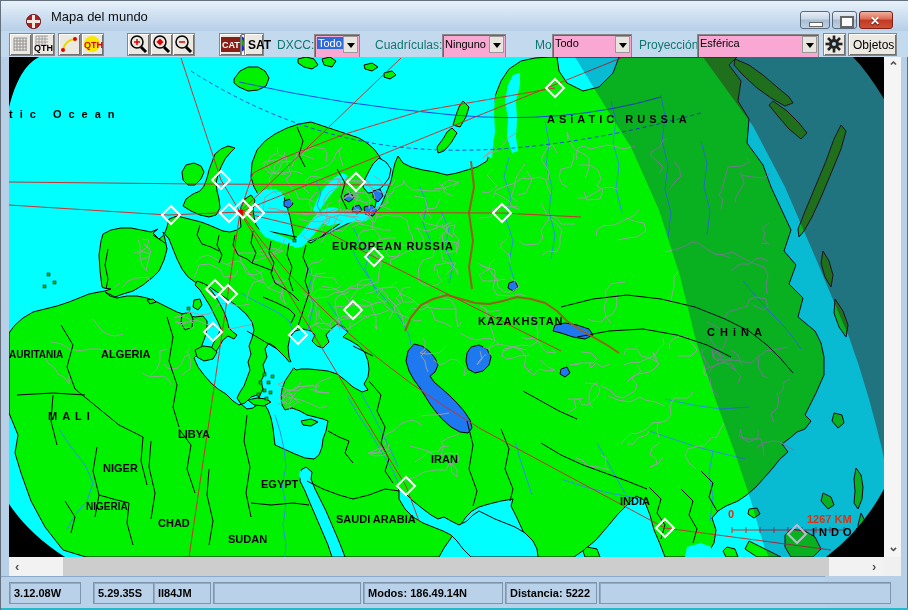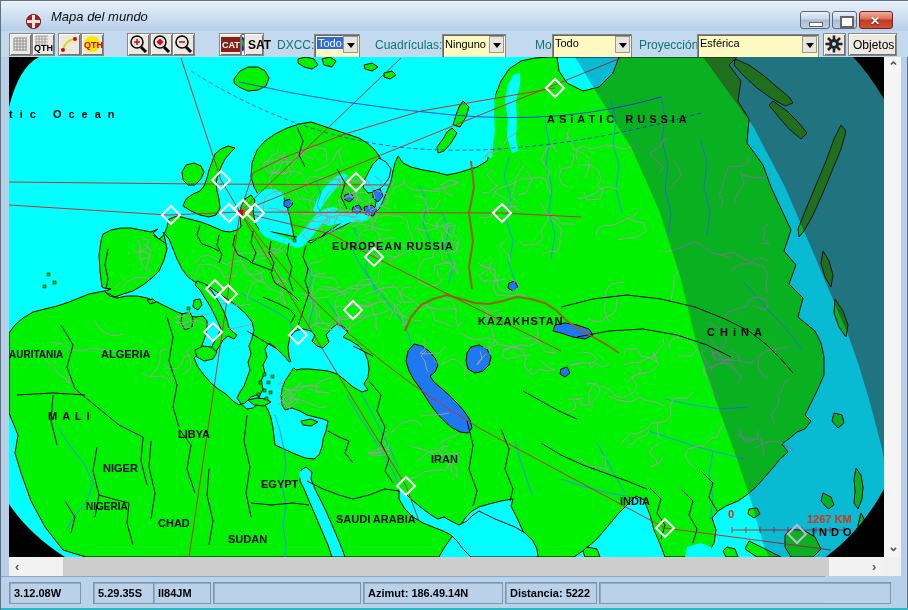--- a/index.html
+++ b/index.html
@@ -1,32 +1,32 @@
 <!DOCTYPE html>
 <html><head><meta charset="utf-8"><style>
 *{margin:0;padding:0;box-sizing:border-box;}
 body{width:908px;height:610px;font-family:'Liberation Sans',sans-serif;overflow:hidden;background:#b8cfe8;}
 #win{position:absolute;left:0;top:0;width:908px;height:610px;background:#b8cfe8;border:1px solid #64707c;}
 #title{position:absolute;left:0;top:0;width:908px;height:30px;background:linear-gradient(#e8f1fa,#d3e3f3 40%,#b8cfe8);}
-#title .txt{position:absolute;left:50px;top:8px;font-size:13px;color:#101010;font-style:italic;}
+#title .txt{position:absolute;left:50px;top:8px;font-size:13px;color:#101010;}
 #icon{position:absolute;left:25px;top:13px;width:15px;height:15px;border-radius:50%;background:#b02020;border:1px solid #601010;}
 #icon:before{content:'';position:absolute;left:5px;top:0px;width:3px;height:13px;background:#f0e8e0;}
 #icon:after{content:'';position:absolute;left:0px;top:5px;width:13px;height:3px;background:#f0e8e0;}
 .wbtn{position:absolute;top:10px;height:18px;border:1px solid #5a6a7a;border-radius:3px;}
 #bmin{left:799px;width:30px;background:linear-gradient(#e8eef6,#c8d6e6 45%,#a8bcd4 50%,#c0d2e4);}
 #bmax{left:831px;width:25px;background:linear-gradient(#e8eef6,#c8d6e6 45%,#a8bcd4 50%,#c0d2e4);}
 #bcls{left:858px;width:34px;background:linear-gradient(#f0b0a0,#dd6a52 45%,#c03a22 50%,#d05038);border-color:#802015;}
 #bmin:after{content:'';position:absolute;left:8px;top:10px;width:12px;height:3px;background:#fff;border:1px solid #666;}
 #bmax:after{content:'';position:absolute;left:7px;top:4px;width:10px;height:8px;background:#fff;border:2px solid #666;}
 #bcls:after{content:'\2715';position:absolute;left:10px;top:2px;color:#fff;font-weight:bold;font-size:12px;text-shadow:0 1px 1px #401008;}
 #toolbar{position:absolute;left:0;top:30px;width:908px;height:26px;background:#c3d9ee;}
 .tb{position:absolute;top:2px;width:23px;height:23px;background:#ece9e2;border:1px solid #888;box-shadow:inset 1px 1px 0 #fff, inset -1px -1px 0 #707070;}
 .tbp{background:#f7f6f3;box-shadow:inset 1px 1px 0 #707070, inset -1px -1px 0 #fff;margin-left:32px;}
 .lbl{position:absolute;top:7px;font-size:12px;color:#0f766e;}
-.dd{position:absolute;top:3px;height:28px;background:#fef9c3;border:1px solid #888;box-shadow:inset 1px 1px 0 #666;font-size:11px;}
+.dd{position:absolute;top:3px;height:28px;background:#f9a8d4;border:1px solid #888;box-shadow:inset 1px 1px 0 #666;font-size:11px;}
 .dd .ar{position:absolute;right:1px;top:1px;width:15px;height:17px;background:#e8e5df;border:1px solid #999;}
 .dd .ar:after{content:'';position:absolute;left:3px;top:6px;border:4px solid transparent;border-top:5px solid #000;}
 #vsb{position:absolute;left:883px;top:56px;width:17px;height:500px;background:#f5f5f5;}
 #hsb{position:absolute;left:8px;top:556px;width:875px;height:19px;background:#f2f2f2;}
 #hsb .thumb{position:absolute;left:54px;top:0px;width:766px;height:19px;background:#cdcdcd;}
 .chv{position:absolute;color:#555;font-size:13px;font-weight:bold;}
 #status{position:absolute;left:0;top:575px;width:824px;height:32px;background:#b9d1e9;border-top:1px solid #8aa8c8;}
 .pan{position:absolute;top:5px;height:22px;background:#b9d1e9;border:1px solid #7e96ad;box-shadow:inset 1px 1px 0 #93abc3;font-size:11px;font-weight:bold;color:#000;padding:4px 0 0 4px;}
 #bot{position:absolute;left:0;top:607px;width:908px;height:3px;background:#28b8c8;}
 </style></head><body>
@@ -562,17 +562,17 @@
     <div id="hsb">
       <div class="thumb"></div>
       <span class="chv" style="left:6px;top:2px;">‹</span>
       <span class="chv" style="left:863px;top:2px;">›</span>
     </div>
  <div id="status">
   <div class="pan" style="left:8px;width:72px;">3.12.08W</div>
   <div class="pan" style="left:92px;width:66px;">5.29.35S</div>
   <div class="pan" style="left:152px;width:58px;">II84JM</div>
   <div class="pan" style="left:212px;width:148px;"></div>
-  <div class="pan" style="left:362px;width:140px;">Azimut: 186.49.14N</div>
+  <div class="pan" style="left:362px;width:140px;">Modos: 186.49.14N</div>
   <div class="pan" style="left:504px;width:92px;">Distancia: 5222</div>
   <div class="pan" style="left:598px;width:292px;"></div>
  </div>
  <div id="bot"></div>
 </div>
 </body></html>

